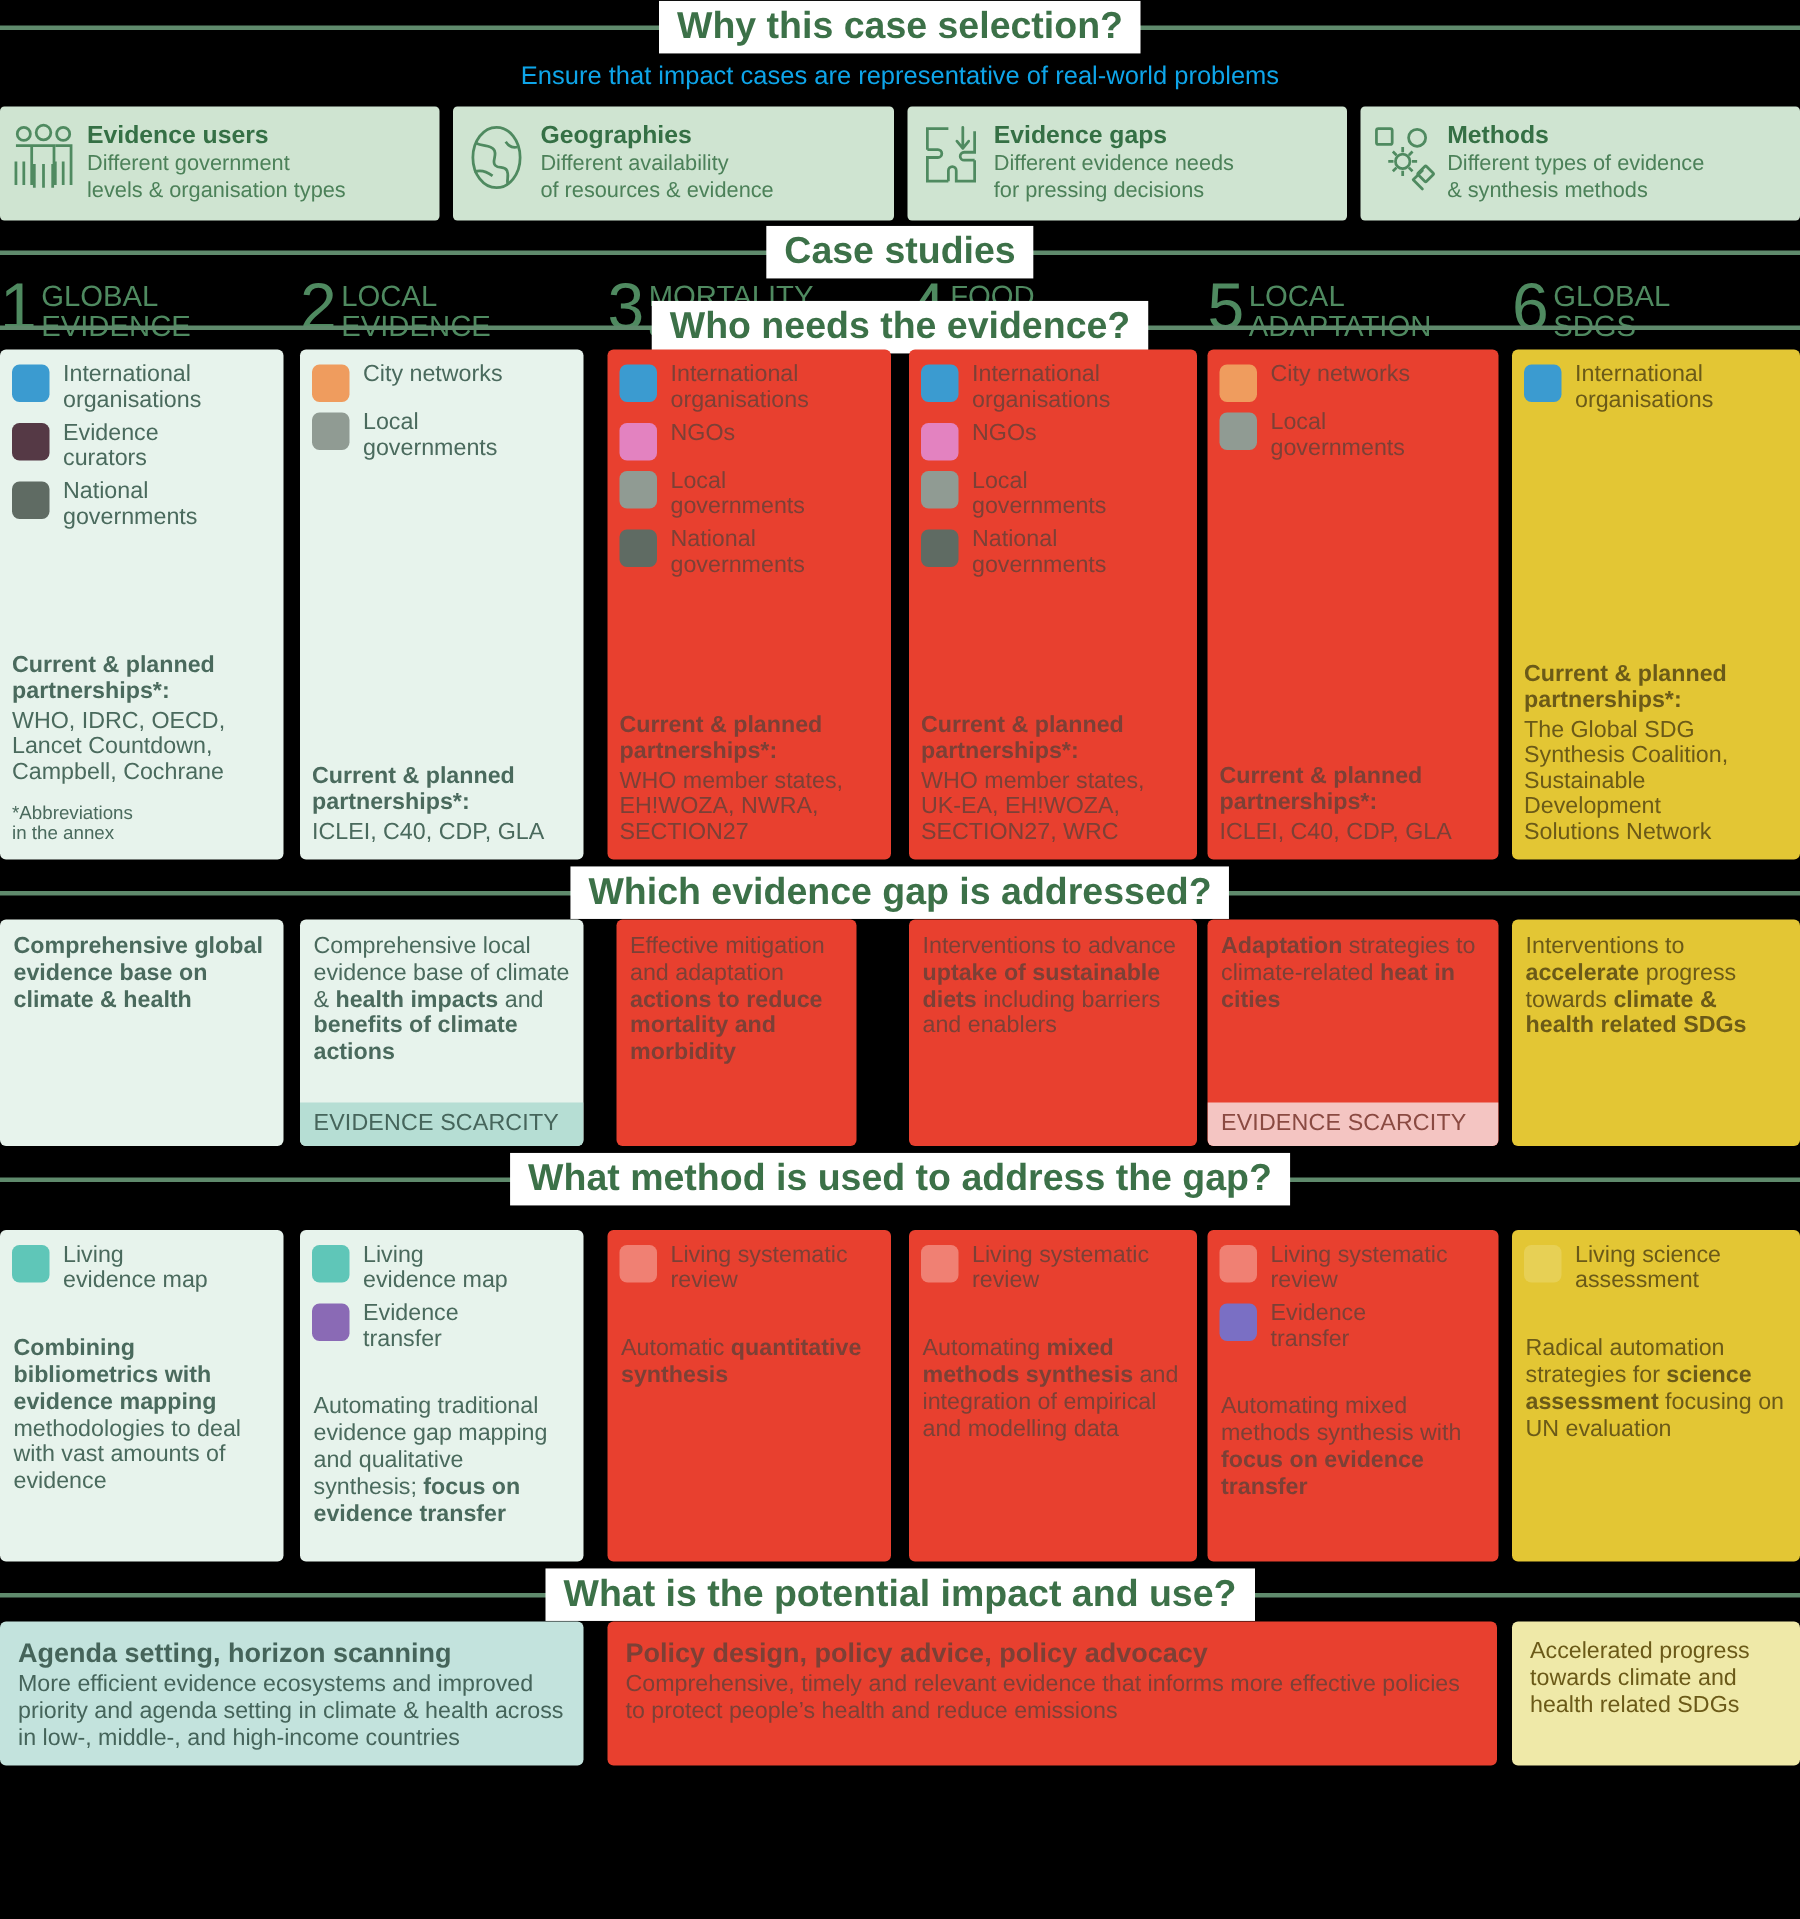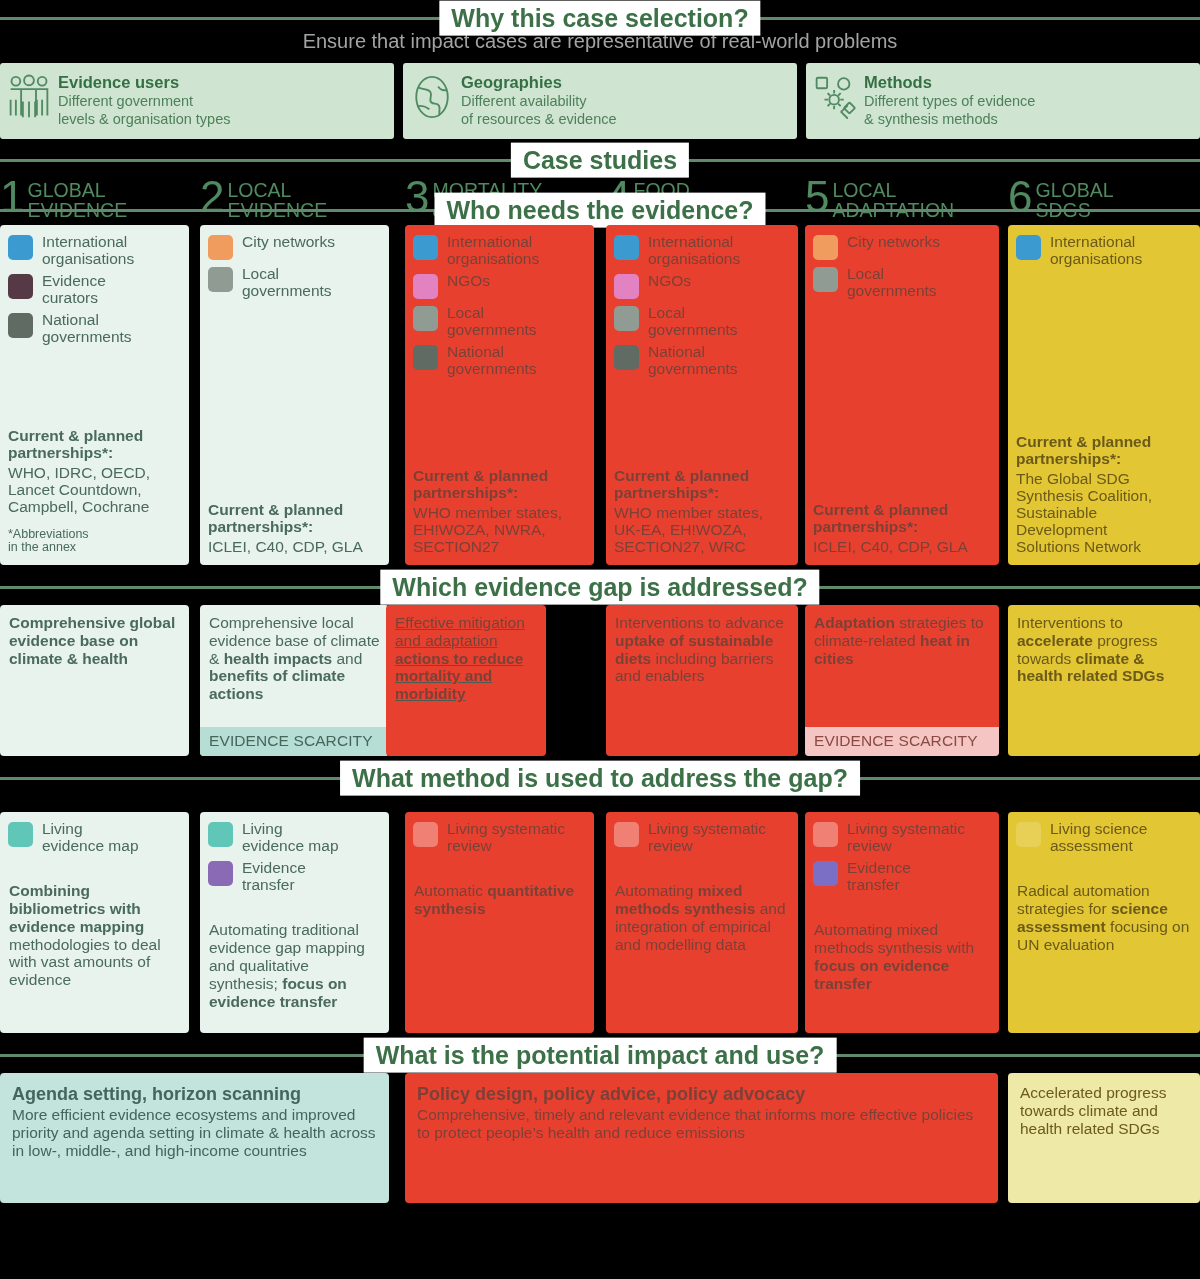--- a/index.html
+++ b/index.html
@@ -14,22 +14,23 @@
   .rule-row{ position:relative; height:0; }
   .rule{ position:absolute; left:0; right:0; top:0; height:3px; background:#5f8a6c; }
   .sec-title{
     position:absolute; top:50%; left:50%; transform:translate(-50%,-50%);
     background:#fff; color:#3c7148; font-weight:bold; white-space:nowrap;
     padding:3px 12px; line-height:1.15;
   }
   .t-big{ font-size:25px; }
 
   .subtitle{
-    text-align:center; color:#a3a3a3; font-size:20px;
+    text-align:center; color:#0ea5e9; font-size:17px;
     padding:8px 0 10px 0;
+    margin-top:11px;
   }
 
   
   .features{ display:flex; gap:9px; padding:0 0 0 0; }
   .feature{
     flex:1; background:#cfe4d1; border-radius:3px;
     padding:10px 10px 10px 8px; display:flex; gap:8px; align-items:flex-start;
     min-height:76px;
   }
   .feature .ico{ flex:0 0 auto; width:42px; height:48px; color:#4f8a60; }
@@ -120,20 +121,33 @@
    <path d="M8 15c6 3 11 1 14 5s-2 9 1 12 7 0 9 4-1 8 1 11"></path>
    <path d="M7 37c5-2 10 0 14 3M40 18c-4 1-7-1-9-4"></path>
  </svg></span>
    <span class="ftxt">
      <span class="fh">Geographies</span>
      <span class="fb">Different availability<br>of resources &amp; evidence</span>
    </span>
     </div>
     <div class="feature">
       <span class="ico"><svg viewBox="0 0 48 52" width="42" height="48" fill="none" stroke="currentColor" stroke-width="2.1">
+   <path d="M22 4H6v16"></path>
+          <path d="M6 20h8a3 3 0 1 1 0 6H6v18h16"></path>
+   <path d="M22 44v-8a3 3 0 1 1 6 0v8h14V28"></path>
+   <path d="M42 28h-8a3 3 0 1 1 0-6h8V6"></path>
+   <path d="M33 3v15M28.5 13.5 33 19l4.5-5.5" stroke-linecap="round" stroke-linejoin="round"></path>
+ </svg></span>
+   <span class="ftxt">
+     <span class="fh">Evidence gaps</span>
+     <span class="fb">Different evidence needs<br>for pressing decisions</span>
+   </span>
+    </div>
+    <div class="feature">
+      <span class="ico"><svg viewBox="0 0 48 52" width="42" height="48" fill="none" stroke="currentColor" stroke-width="2.1">
    <rect x="3" y="4" width="12" height="12" rx="1.5"></rect>
    <circle cx="34" cy="11" r="6.5"></circle>
    <circle cx="23" cy="29" r="5.5"></circle>
    <path d="M23 18v4M23 36v4M12 29h4M30 29h4M15.5 21.5l2.8 2.8M27.7 33.7l2.8 2.8M30.5 21.5l-2.8 2.8M18.3 33.7l-2.8 2.8"></path>
    <path d="M38 36l-7 7 7 7" stroke-linecap="round" stroke-linejoin="round"></path>
    <path d="M43 40 37 46" opacity="0"></path>
    <rect x="36" y="34" width="9" height="9" rx="1" transform="rotate(45 40.5 38.5)"></rect>
  </svg></span>
    <span class="ftxt">
      <span class="fh">Methods</span>
@@ -329,21 +343,21 @@
       <div class="card mint">
         <div class="body-txt"><b>Comprehensive global evidence base on climate &amp; health</b></div>
       </div>
     </div>
     <div class="col" style="position: absolute; left: 200px; width: 189px; top: 0px; bottom: 0px;">
       <div class="card mint">
         <div class="body-txt">Comprehensive local evidence base of climate &amp; <b>health impacts</b> and <b>benefits of climate actions</b></div>
         <div class="scarcity mintbar">EVIDENCE SCARCITY</div>
       </div>
     </div>
-    <div class="col" style="position: absolute; left: 386px; width: 160px; top: 0px; bottom: 0px; text-decoration: underline;">
+    <div class="col" style="position: absolute; left: 411px; width: 160px; top: 0px; bottom: 0px;">
       <div class="card red">
         <div class="body-txt">Effective mitigation and adaptation <b>actions to reduce mortality and morbidity</b></div>
       </div>
     </div>
     <div class="col" style="position: absolute; left: 606px; width: 192px; top: 0px; bottom: 0px;">
       <div class="card red">
         <div class="body-txt">Interventions to advance <b>uptake of sustainable diets</b> including barriers and enablers</div>
       </div>
     </div>
     <div class="col" style="position: absolute; left: 805px; width: 194px; top: 0px; bottom: 0px;">
@@ -439,21 +453,21 @@
         <div class="method-body" style="padding-top:22px">Radical automation strategies for <b>science assessment</b> focusing on UN evaluation</div>
       </div>
     </div>
   </div>
 
 <div class="rule-row" style="height:40px;">
   <div class="rule" style="top:21px;"></div>
   <div class="sec-title t-big" style="top:22px;">What is the potential impact and use?</div>
 </div>
 
-<div class="impact" id="impact-grid" style="height: 130px; position: relative; border-radius: 18px;">
+<div class="impact" id="impact-grid" style="height: 96px; position: relative; border-radius: 18px;">
     <div class="imp-card card teal2" style="position: absolute; left: 0px; width: 389px; top: 0px; bottom: 0px;">
       <div class="imp-h">Agenda setting, horizon scanning</div>
                <div class="imp-b">More efficient evidence ecosystems and improved priority and agenda setting in climate &amp; health across in low-, middle-, and high-income countries</div>
     </div>
     <div class="imp-card card red" style="position: absolute; left: 405px; width: 593px; top: 0px; bottom: 0px;">
       <div class="imp-h">Policy design, policy advice, policy advocacy</div>
                <div class="imp-b">Comprehensive, timely and relevant evidence that informs more effective policies to protect people’s health and reduce emissions</div>
     </div>
     <div class="imp-card card lemon small" style="position: absolute; left: 1008px; width: 192px; top: 0px; bottom: 0px;">
                <div class="imp-b">Accelerated progress towards climate and health related SDGs</div>

